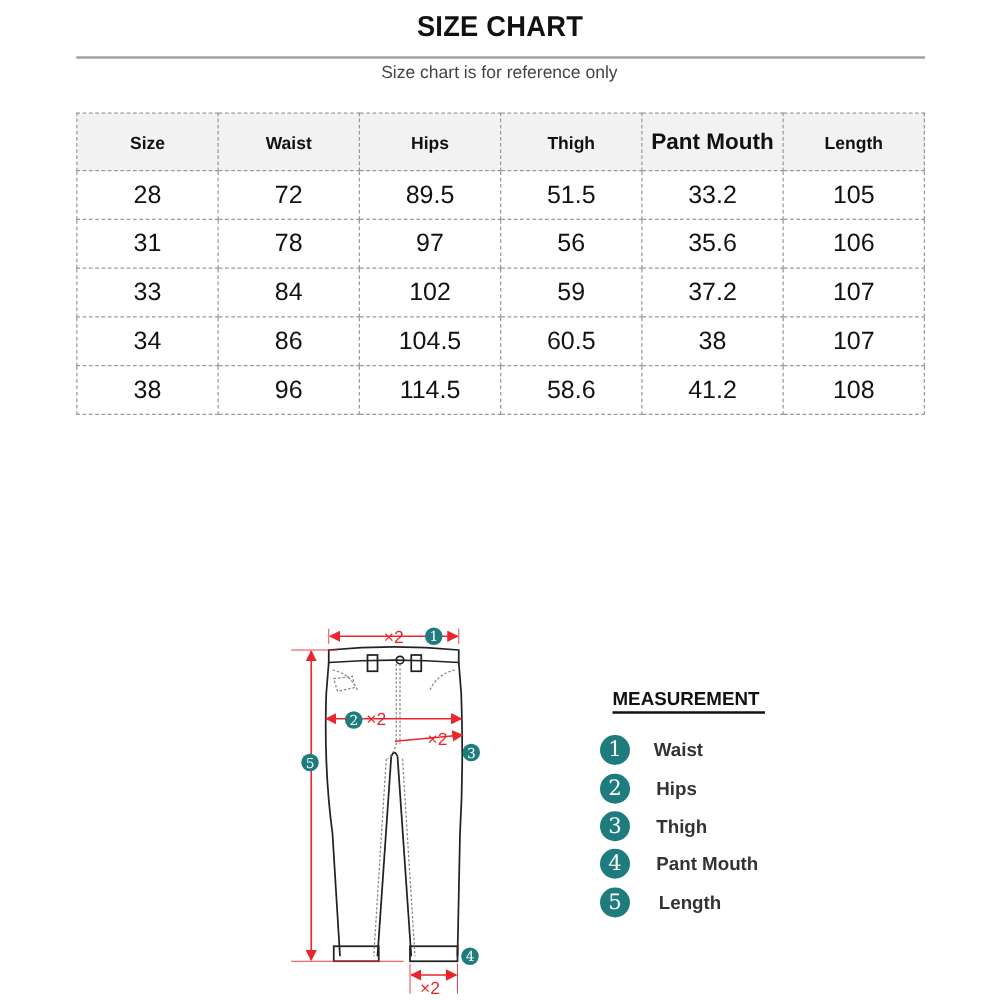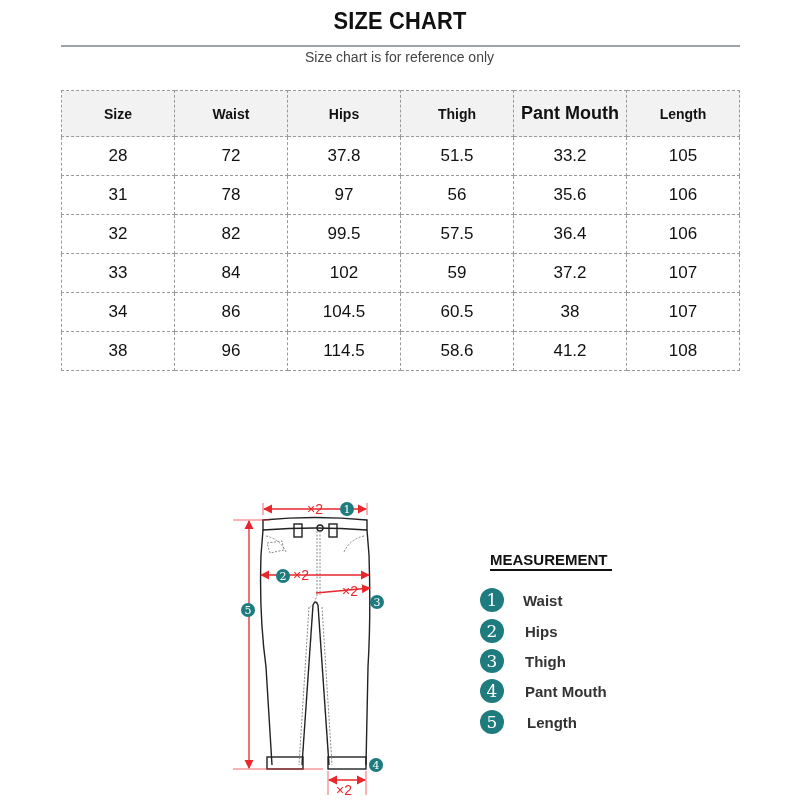--- a/index.html
+++ b/index.html
@@ -3,21 +3,21 @@
 <meta charset="utf-8">
 <style>
   html, body { margin: 0; padding: 0; background: #ffffff; }
   body { width: 800px; height: 800px; position: relative; overflow: hidden; font-family: "Liberation Sans", "DejaVu Sans", sans-serif; color: #111; }
   .title { position: absolute; top: 8px; left: 0; width: 800px; text-align: center; font-size: 23px; font-weight: bold; letter-spacing: 0.2px; color: #111; font-family: "Liberation Sans", sans-serif; transform: scaleX(0.95); }
   .rule { position: absolute; top: 45px; left: 61px; width: 679px; height: 2px; background: #9ca3ab; }
   .subtitle { position: absolute; top: 49px; left: 0; width: 799px; text-align: center; font-size: 14px; color: #444; }
   table.sizes { position: absolute; top: 90px; left: 61px; width: 679px; border-collapse: collapse; table-layout: fixed; }
   table.sizes th, table.sizes td { border: 1px dashed #9a9a9a; text-align: center; padding: 0; }
   table.sizes th { height: 45px; background: #f2f2f2; font-weight: bold; font-size: 14px; color: #111; }
-  table.sizes td { height: 38px; font-size: 17px; color: #111; background: #fff; }
+  table.sizes td { height: 38px; font-size: 20px; color: #111; background: #fff; }
   table.sizes th.pm { font-size: 18px; white-space: nowrap; }
   .diagram { position: absolute; left: 230px; top: 495px; width: 170px; height: 305px; }
   .legend { position: absolute; left: 470px; top: 545px; width: 200px; }
   .legend-title { position: absolute; left: 20px; top: 6px; font-weight: bold; font-size: 15px; color: #111; padding-bottom: 1px; border-bottom: 2px solid #111; padding-right: 4px; padding-left: 0; }
   .legend-item { position: absolute; left: 10px; height: 26px; display: flex; align-items: center; }
   .badge { width: 24px; height: 24px; border-radius: 50%; background: #1e7b7e; color: #fff; font-family: "DejaVu Serif", serif; font-size: 17px; display: flex; align-items: center; justify-content: center; }
   .legend-label { position: absolute; left: 43px; font-weight: bold; font-size: 15px; color: #333; white-space: nowrap; }
 </style>
 </head>
 <body>
@@ -34,39 +34,31 @@
       <th>Hips</th>
       <th>Thigh</th>
       <th class="pm">Pant Mouth</th>
       <th>Length</th>
     </tr>
   </thead>
   <tbody>
     <tr>
       <td>28</td>
       <td>72</td>
-      <td>37.8</td>
+      <td>89.5</td>
       <td>51.5</td>
       <td>33.2</td>
       <td>105</td>
     </tr>
     <tr>
       <td>31</td>
       <td>78</td>
       <td>97</td>
       <td>56</td>
       <td>35.6</td>
-      <td>106</td>
-    </tr>
-    <tr>
-      <td>32</td>
-      <td>82</td>
-      <td>99.5</td>
-      <td>57.5</td>
-      <td>36.4</td>
       <td>106</td>
     </tr>
     <tr>
       <td>33</td>
       <td>84</td>
       <td>102</td>
       <td>59</td>
       <td>37.2</td>
       <td>107</td>
     </tr>

